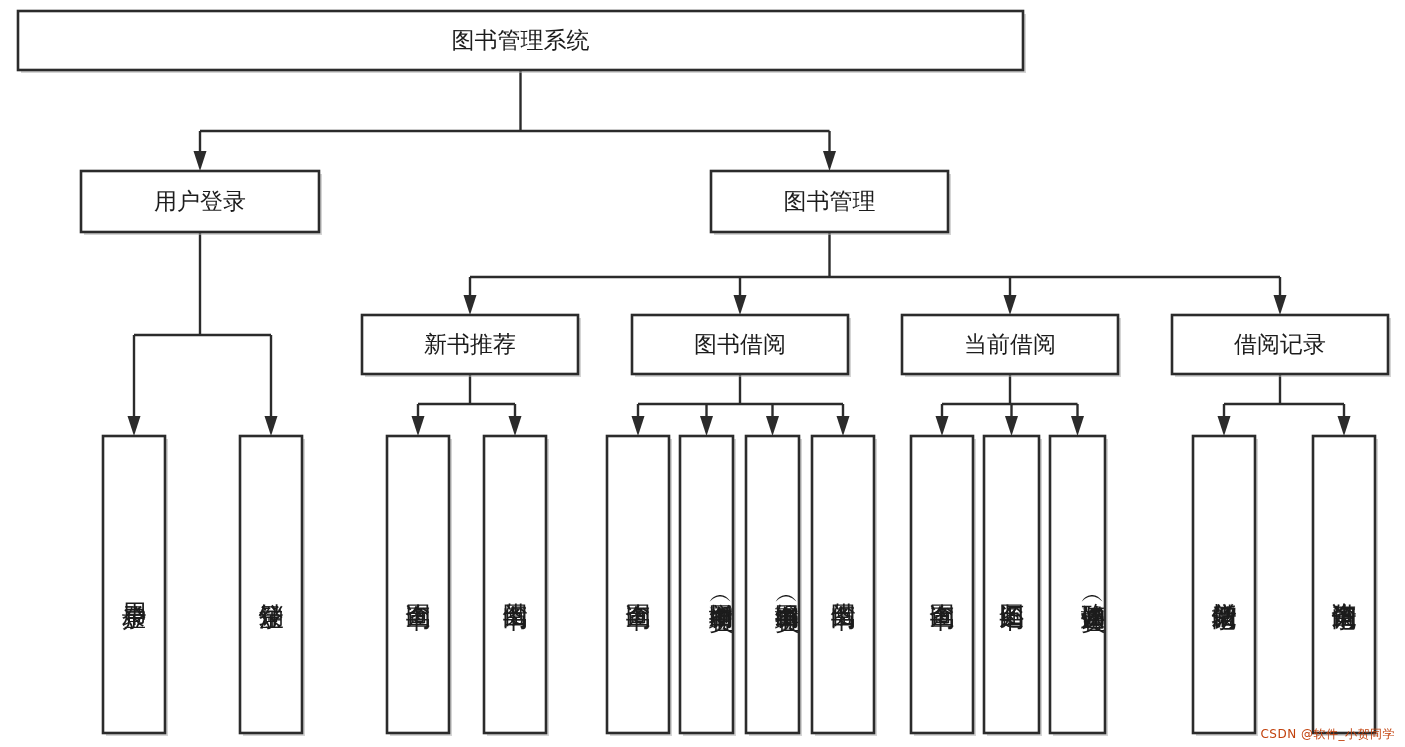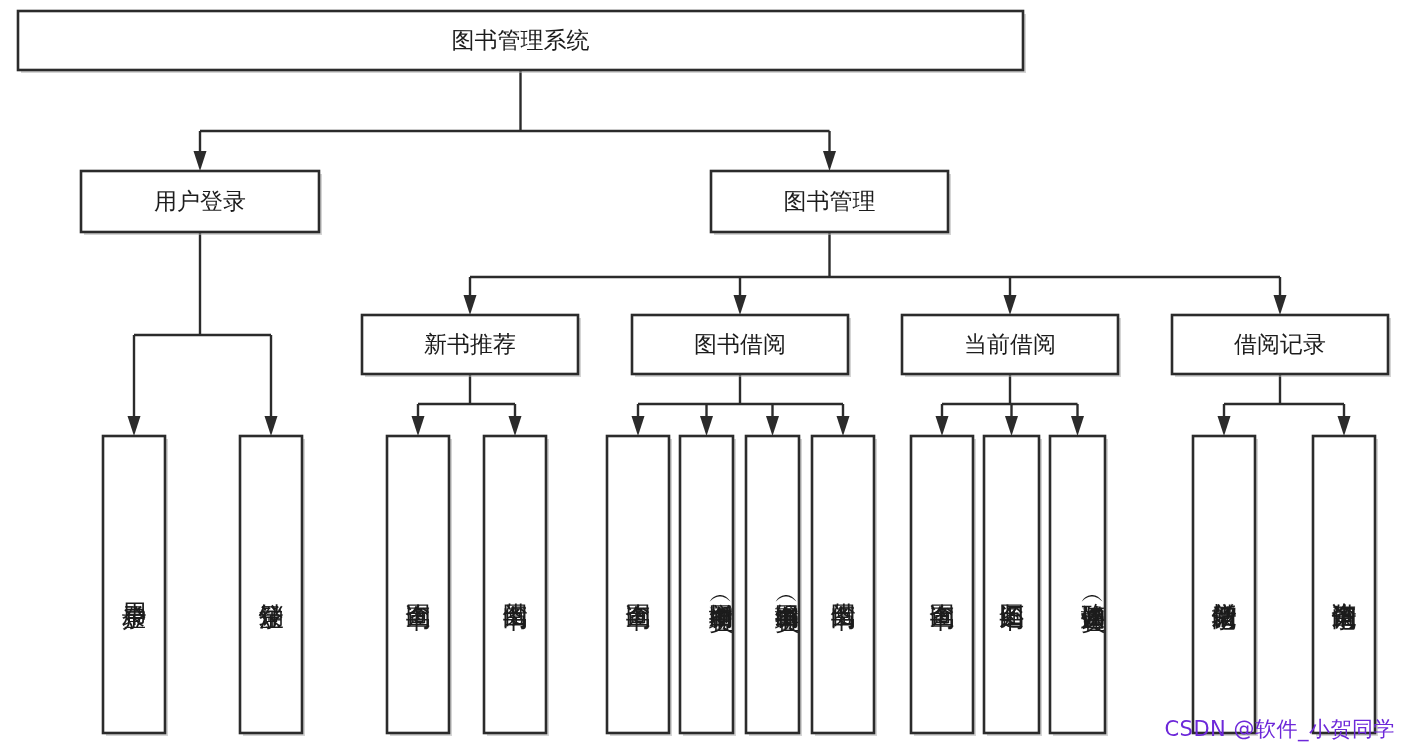--- a/index.html
+++ b/index.html
@@ -66,22 +66,22 @@
     justify-content: center;
     white-space: nowrap;
     pointer-events: none;
     box-sizing: border-box;
   }
   .watermark {
     position: absolute;
     right: 10px;
     bottom: 4px;
     font-family: "DejaVu Sans", "Liberation Sans", sans-serif;
-    font-size: 21px;
-    color: #6d28d9;
+    font-size: 12px;
+    color: #c2410c;
     white-space: nowrap;
     letter-spacing: 0.5px;
   }
 </style>
 </head>
 <body>
 
 <div id="diagram-root">
   <svg class="flow" id="flow-svg" viewBox="0 0 1405 747">
       <g>

